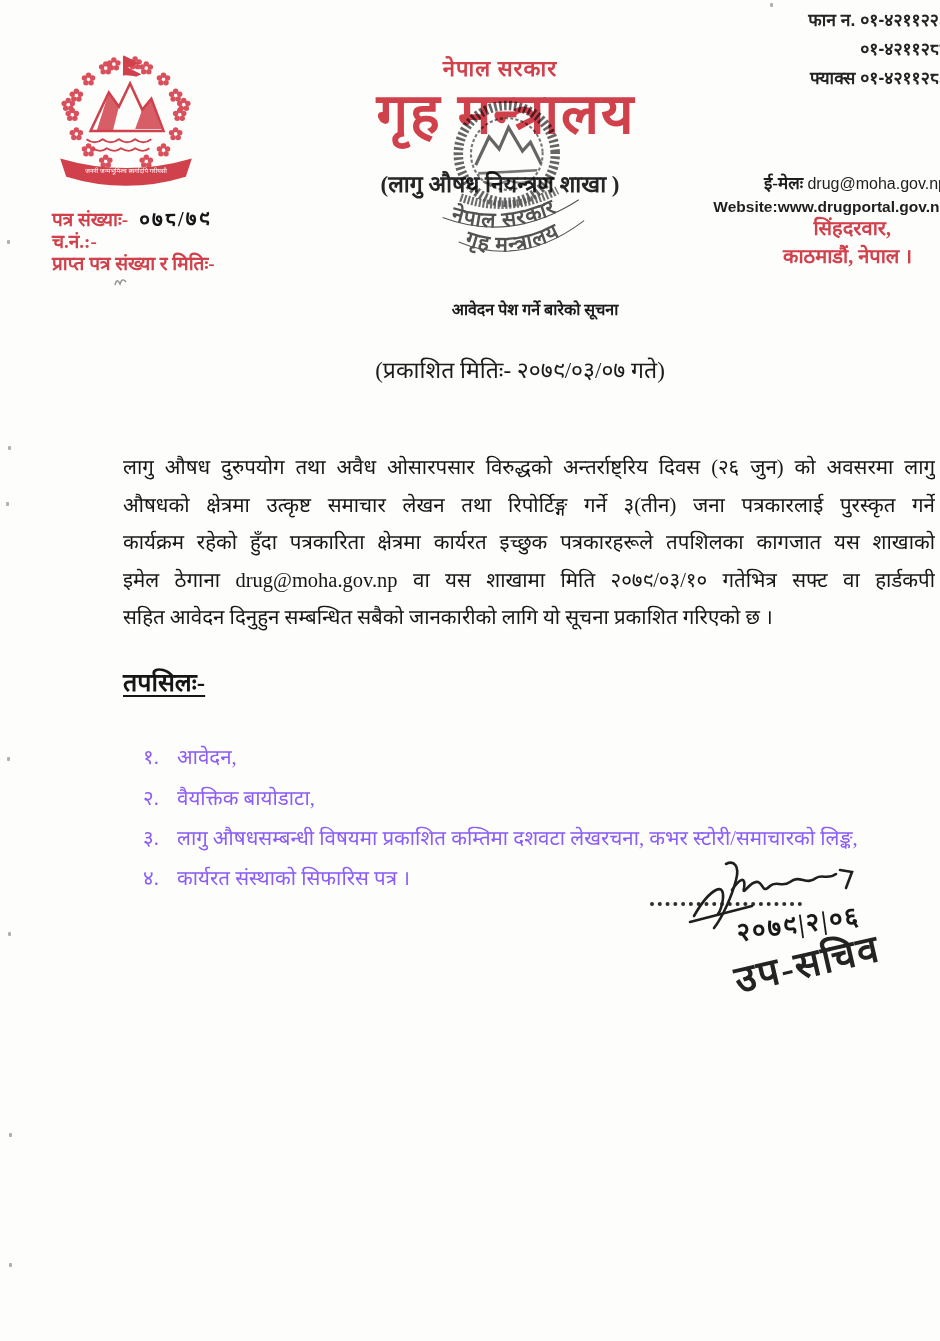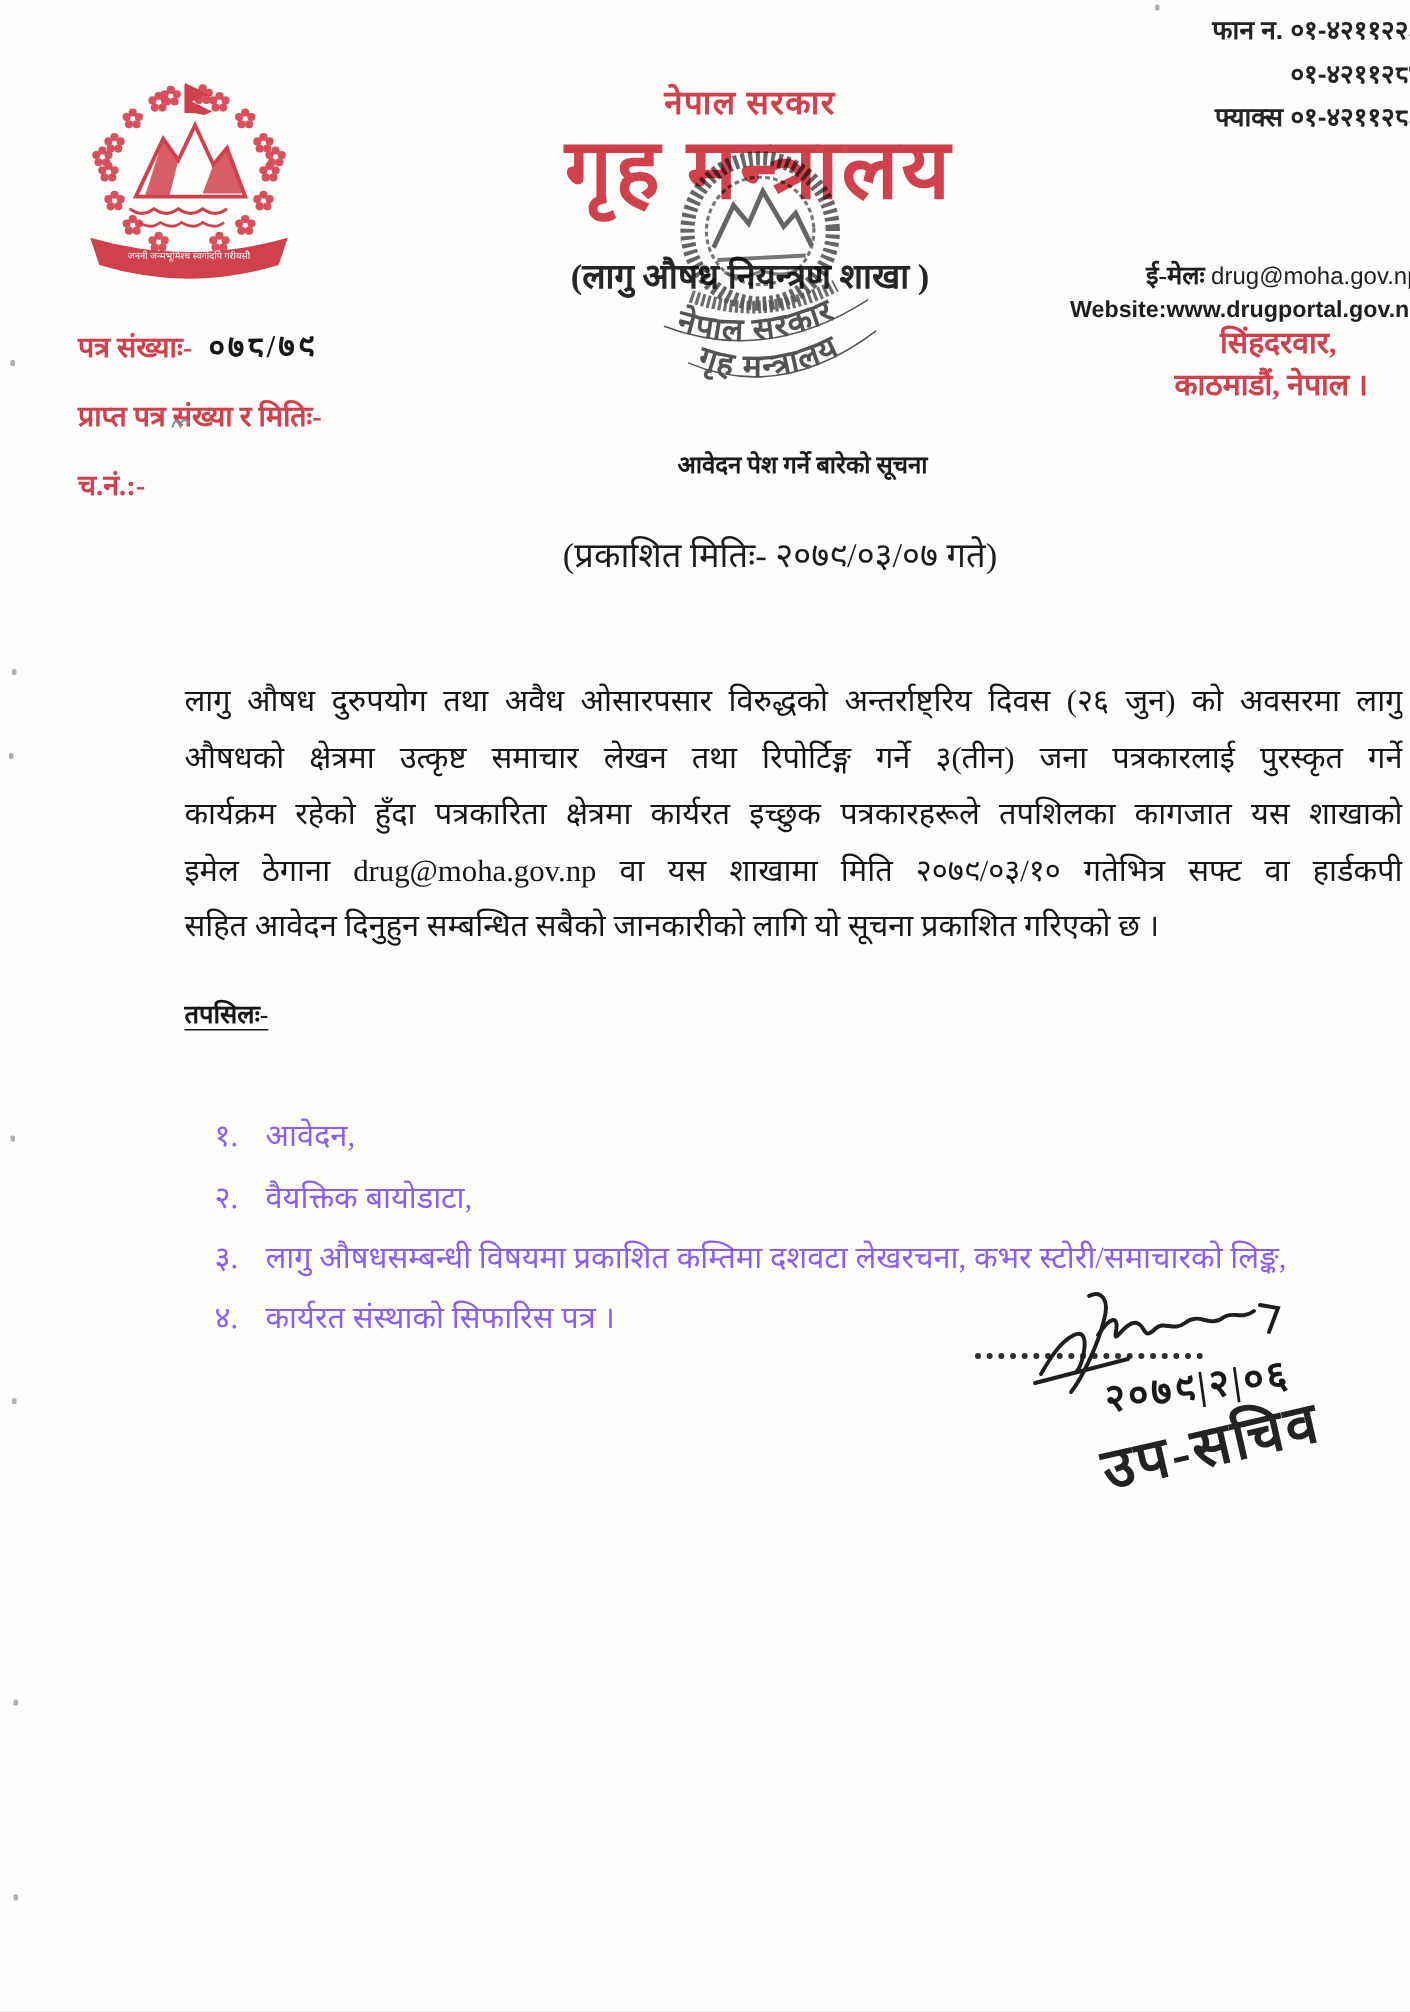--- a/index.html
+++ b/index.html
@@ -29,35 +29,35 @@
   
   .emailline{top:171px;right:-7px;width:320px;text-align:right;
              font-size:17px;color:#1e1e1e;}
   .emailline .lbl{font-weight:700;margin-left:32px;}
   .emailline .val{font-family:"Liberation Sans", sans-serif;font-size:16px;}
   .website{top:198px;right:-9px;width:320px;text-align:right;
            font-family:"Liberation Sans", sans-serif;font-size:15.5px;font-weight:700;color:#1e1e1e;}
   .addr1{top:214px;right:49px;font-size:20px;font-weight:700;}
   .addr2{top:242px;right:28px;font-size:20px;font-weight:700;}
   
-  .refs{top:208px;left:52px;font-size:19px;line-height:46px;font-weight:700;}
+  .refs{top:208px;left:52px;font-size:19px;line-height:22px;font-weight:700;}
   .refs .hand{color:#161616;font-weight:600;font-size:21px;letter-spacing:2px;
               display:inline-block;transform:rotate(-1deg);margin-left:6px;}
   .faintmark{top:274px;left:112px;}
   
   .ntitle{top:298px;left:310px;width:450px;text-align:center;
           font-size:16px;font-weight:600;color:#1b1b1b;}
   .pubdate{top:353px;left:295px;width:450px;text-align:center;
            font-size:23px;font-weight:400;color:#1b1b1b;}
   
   .body{top:452px;left:123px;width:812px;}
   .bline{height:37.5px;overflow:hidden;font-size:20.5px;font-weight:500;color:#161616;
          text-align:justify;text-align-last:justify;}
   .bline.last{text-align-last:left;}
-  .sched{top:664px;left:123px;font-size:17px;font-weight:600;
+  .sched{top:664px;left:123px;font-size:25px;font-weight:600;
          text-decoration:underline;text-underline-offset:4px;color:#161616;}
   
   .list-item{left:143px;font-size:20.5px;color:#8b5cf6;white-space:nowrap;margin-top:24px;}
   .list-item .num{display:inline-block;width:34px;}
   
   .dotline{top:902px;left:650px;width:152px;border-bottom:4px dotted #2e2e2e;height:0;}
   .sig{top:856px;left:688px;}
   .sigdate{top:905px;left:736px;font-size:26px;font-weight:700;color:#191919;
            letter-spacing:2px;transform:rotate(-8deg);}
   .desig{top:936px;left:733px;font-size:38px;font-weight:700;color:#232323;
@@ -164,22 +164,22 @@
   </div>
   <div class="abs website">Website:www.drugportal.gov.np</div>
   <div class="abs addr1 red">सिंहदरवार,</div>
   <div class="abs addr2 red">काठमाडौं, नेपाल ।</div>
 
   <div class="abs refs">
     <div>
       <span class="red">पत्र संख्याः-</span>
       <span class="hand">०७८/७९</span>
     </div>
+    <div class="red">च.नं.:-</div>
     <div class="red">प्राप्त पत्र संख्या र मितिः-</div>
-    <div class="red">च.नं.:-</div>
   </div>
   <div class="abs faintmark">
     <svg width="18" height="16" viewBox="0 0 18 16">
       <path d="M3,11 q2,-8 5,-1 q2,-7 6,-2" fill="none" stroke="#8f8f8f" stroke-width="1.4"></path>
     </svg>
   </div>
 
   <div class="abs ntitle">आवेदन पेश गर्ने बारेको सूचना</div>
   <div class="abs pubdate">(प्रकाशित मितिः- २०७९/०३/०७ गते)</div>
 

